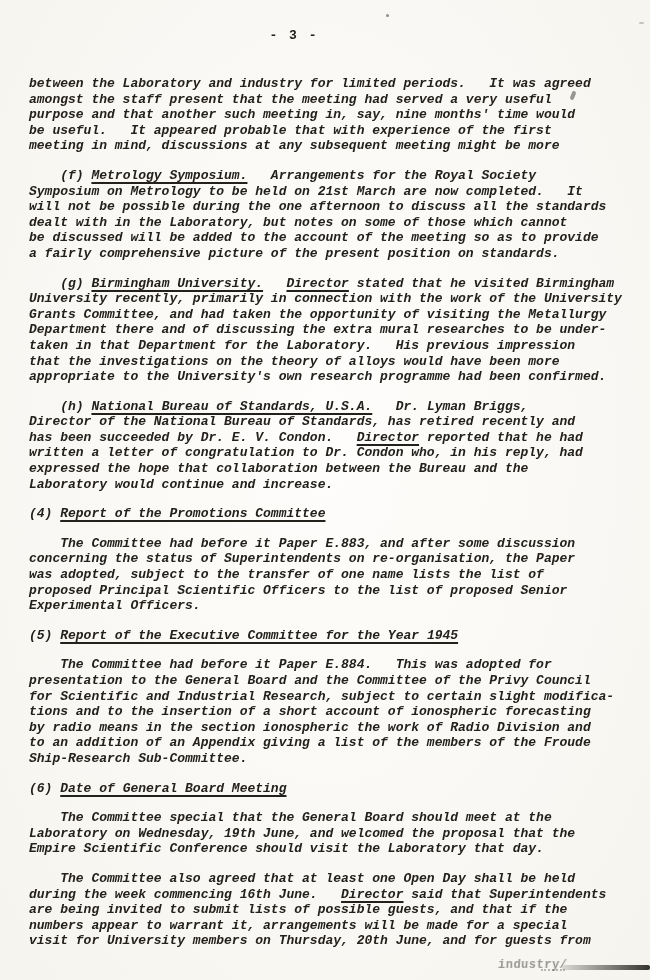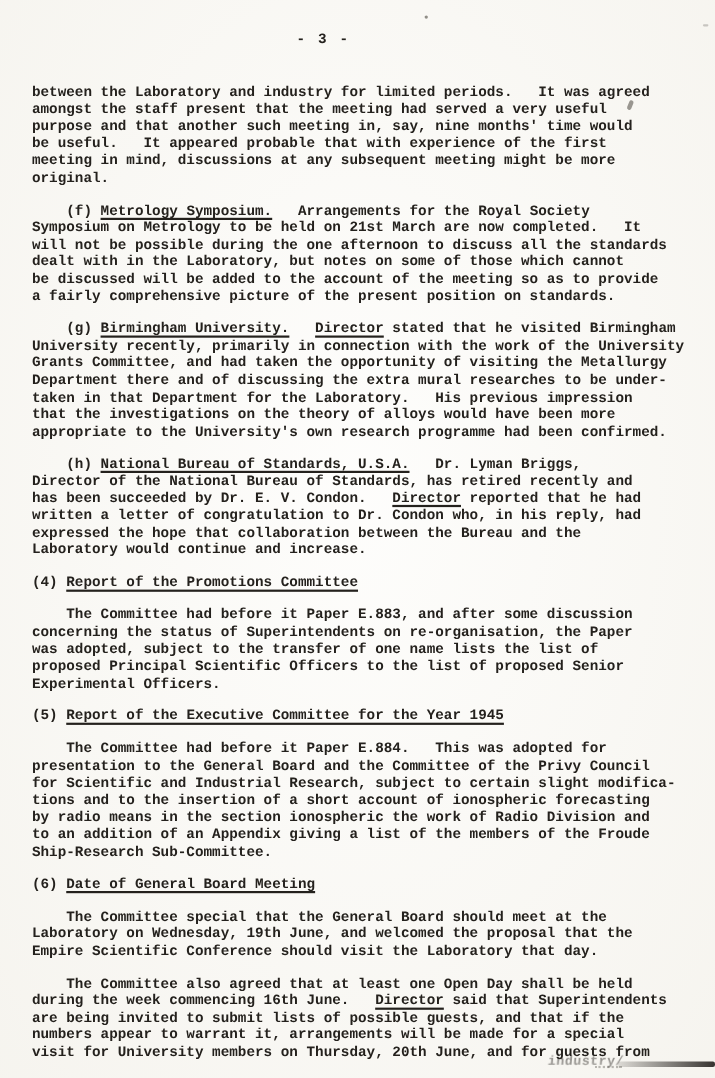--- a/index.html
+++ b/index.html
@@ -25,21 +25,21 @@
   }
   .doc {
     position: absolute;
     top: 76px;
     left: 29px;
     width: 604px;
     font-size: 13px;
     line-height: 15.6px;
   }
   .block { margin: 0 0 14px 0; }
-  .line { white-space: pre; }
+  .line { white-space: pre; font-style: italic; }
   .u {
     text-decoration: underline;
     text-decoration-thickness: 1.6px;
     text-underline-offset: 3px;
   }
   .heading .u { text-decoration-thickness: 2px; text-align: right; }
   .catchword {
     position: absolute;
     top: 958px;
     left: 498px;
@@ -76,21 +76,20 @@
 <div class="page">
   <div class="page-number">- 3 -</div>
 
   <div class="doc">
       <div class="block paragraph">
         <div class="line">between the Laboratory and industry for limited periods.   It was agreed</div>
         <div class="line">amongst the staff present that the meeting had served a very useful</div>
         <div class="line">purpose and that another such meeting in, say, nine months' time would</div>
         <div class="line">be useful.   It appeared probable that with experience of the first</div>
         <div class="line">meeting in mind, discussions at any subsequent meeting might be more</div>
-        <div class="line">original.</div>
       </div>
       <div class="block paragraph">
         <div class="line">    (f) <span class="u">Metrology Symposium.</span>   Arrangements for the Royal Society</div>
         <div class="line">Symposium on Metrology to be held on 21st March are now completed.   It</div>
         <div class="line">will not be possible during the one afternoon to discuss all the standards</div>
         <div class="line">dealt with in the Laboratory, but notes on some of those which cannot</div>
         <div class="line">be discussed will be added to the account of the meeting so as to provide</div>
         <div class="line">a fairly comprehensive picture of the present position on standards.</div>
       </div>
       <div class="block paragraph">

